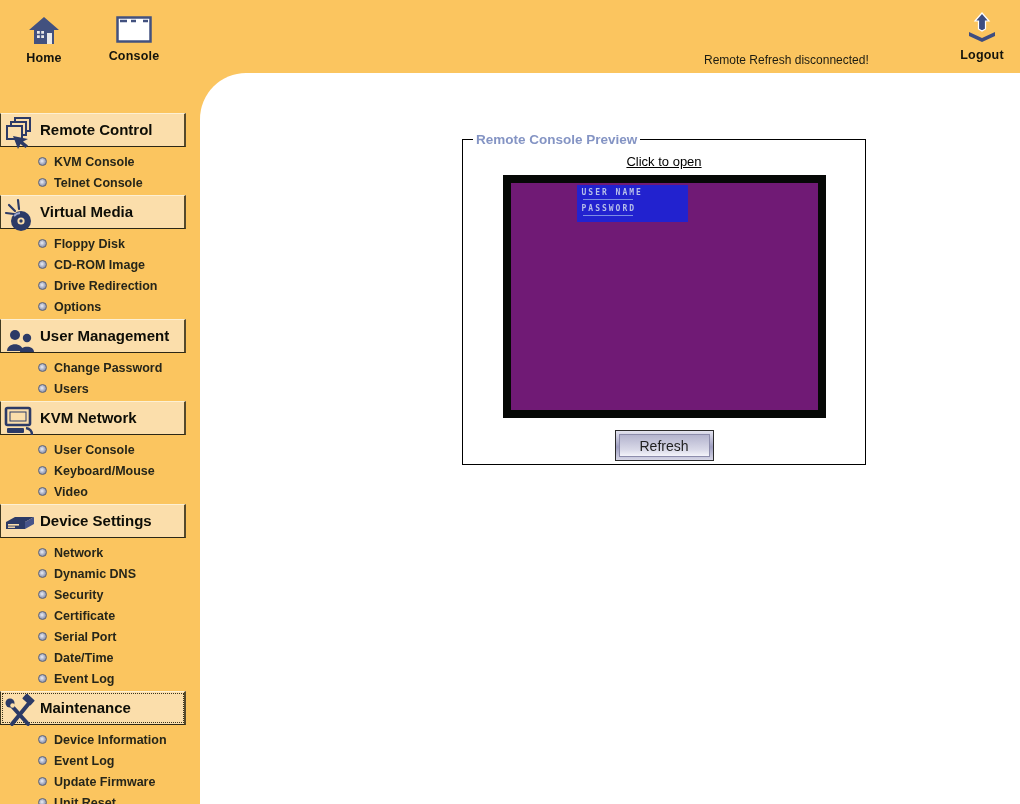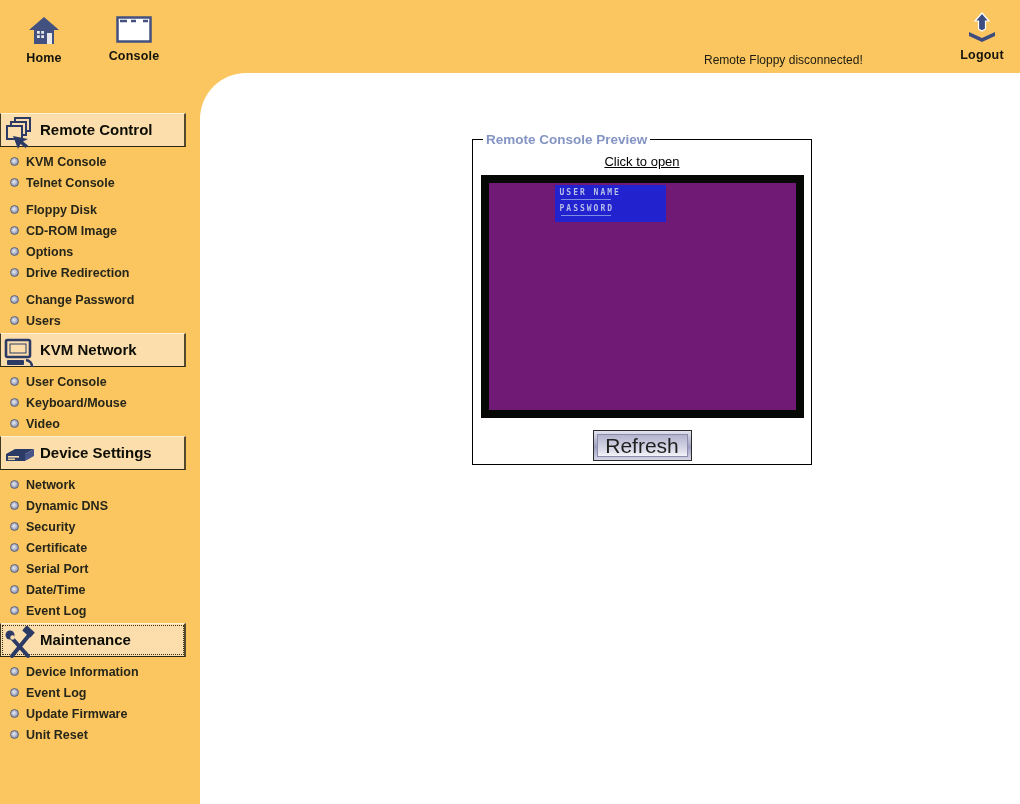--- a/index.html
+++ b/index.html
@@ -33,31 +33,31 @@
     border:1px solid #3e3820; border-top:1px solid #fdf0d3;
     border-right:2px solid #55492b; border-bottom:1px solid #2c2715;
     cursor:pointer;
   }
   .section-header.focused { outline:1px dotted #3a341e; outline-offset:-3px; }
   .section-title {
     position:absolute; left:39px; top:7px; font-size:15px; font-weight:bold; color:#0d0d06;
   }
   .section-icon { position:absolute; left:3px; top:2px; width:32px; height:36px; }
   .section-items { padding:4px 0 2px; }
-  .nav-item { height:21px; display:flex; align-items:center; cursor:pointer; }
+  .nav-item { height:21px; display:flex; align-items:center; cursor:pointer;padding-left:28px; }
   .bullet {
     width:9px; height:9px; border-radius:50%; margin:0 7px 0 10px; flex:0 0 auto;
     background:radial-gradient(circle at 3px 3px,#eceef5,#888fa9 75%);
     border:1px solid #5d6377;
   }
   .nav-label { font-size:12.5px; font-weight:bold; color:#26261a; white-space:nowrap; }
 
   
   .preview-fieldset {
-    position:absolute; left:272px; top:59px; width:340px; height:333px;
+    position:absolute; left:262px; top:59px; width:404px; height:333px;
     border:1px solid #000; padding:0 7px 24px;
   }
   .preview-fieldset legend {
     color:#8494c4; font-weight:bold; font-size:13.5px; padding:0 3px; margin-left:3px;
   }
   .open-link {
     display:table; margin:7px auto 6px; color:#000; font-size:13px;
     text-decoration:underline; cursor:pointer;text-align:center;
   }
   .screen {
@@ -68,21 +68,21 @@
     position:absolute; left:66px; top:2px; width:111px; height:37px;
     background:#2222cf; padding:3px 0 0 5px;
   }
   .vga-label {
     font-family:"DejaVu Sans Mono", monospace; font-size:8px; font-weight:bold;
     color:#b7bfe9; letter-spacing:2px; display:block;
   }
   .vga-line { display:block; width:50px; height:1px; background:#7d8de4; margin:2px 0 4px 1px; }
   .refresh-btn {
     display:block; margin:12px auto 4px; width:99px; height:31px; cursor:pointer;
-    font-family:"Liberation Sans", sans-serif; font-size:21px; color:#1f1f1f;
+    font-family:"Liberation Sans", sans-serif; font-size:14px; color:#1f1f1f;
     border:1px solid #2a2a2a; padding:3px;
     background:linear-gradient(180deg,#e3e3ef 0%,#9e9ec0 55%,#d6d6e6 100%);
   }
   .refresh-btn .btn-inner {
     display:flex; align-items:center; justify-content:center; width:100%; height:100%;
     border:1px solid #8d8dac;
     background:linear-gradient(180deg,#b4b4ce 0%,#d9d9e8 70%,#f4f4fa 100%);
   }
 </style>
 </head>
@@ -118,21 +118,21 @@
       </svg>
       <span class="tb-label">Home</span>
     </div>
     <div class="topbar-item tb-console">
       <svg class="tb-icon" width="36" height="27" viewBox="0 0 36 27">
         <rect x="1.5" y="1.5" width="33" height="24" fill="#ffffff" stroke="#42517f" stroke-width="2.5"></rect>
         <path d="M4 5 h7 M15 5 h5 M27 5 h5" stroke="#42517f" stroke-width="2.5"></path>
       </svg>
       <span class="tb-label">Console</span>
     </div>
-    <span class="status-msg">Remote Floppy disconnected!</span>
+    <span class="status-msg">Remote Refresh disconnected!</span>
     <div class="topbar-item tb-logout">
       <svg class="tb-icon" width="32" height="30" viewBox="0 0 32 30">
         <path d="M3 20 L16 26 L29 20 L29 24 L16 30 L3 24 Z" fill="#3e4d80"></path>
         <path d="M16 1 L23 9 H19.5 V17 L16 19 L12.5 17 V9 H9 Z" fill="#3e4d80" stroke="#ffffff" stroke-width="1.2"></path>
       </svg>
       <span class="tb-label">Logout</span>
     </div>
   </div>
 
   <div class="sidebar">
@@ -150,39 +150,58 @@
       <div class="nav-item">
         <span class="bullet"></span>
         <span class="nav-label">KVM Console</span>
       </div>
       <div class="nav-item">
         <span class="bullet"></span>
         <span class="nav-label">Telnet Console</span>
       </div>
     </div>
 
+    <div class="section-header">
+      <svg class="section-icon" viewBox="0 0 32 36">
+        <path d="M5 7 L11 13 M2 15 L10 16 M14 2 L15 11" stroke="#2c3a66" stroke-width="2.2" stroke-linecap="round"></path>
+        <circle cx="17" cy="23" r="10" fill="#2c3a66"></circle>
+        <circle cx="17" cy="23" r="3.6" fill="#fbdeab"></circle>
+        <circle cx="17" cy="23" r="1.7" fill="#2c3a66"></circle>
+        <path d="M10 18 a9 9 0 0 1 6-3" stroke="#9aa6cf" stroke-width="2" fill="none"></path>
+      </svg>
+      <span class="section-title">Virtual Media</span>
+    </div>
     <div class="section-items">
       <div class="nav-item">
         <span class="bullet"></span>
         <span class="nav-label">Floppy Disk</span>
       </div>
       <div class="nav-item">
         <span class="bullet"></span>
         <span class="nav-label">CD-ROM Image</span>
       </div>
       <div class="nav-item">
         <span class="bullet"></span>
+        <span class="nav-label">Drive Redirection</span>
+      </div>
+      <div class="nav-item">
+        <span class="bullet"></span>
         <span class="nav-label">Options</span>
       </div>
-      <div class="nav-item">
-        <span class="bullet"></span>
-        <span class="nav-label">Drive Redirection</span>
-      </div>
-    </div>
-
+    </div>
+
+    <div class="section-header">
+      <svg class="section-icon" viewBox="0 0 32 36">
+        <circle cx="11" cy="13" r="5" fill="#2c3a66"></circle>
+        <path d="M3 29 c0-9 16-9 16 0 z" fill="#2c3a66"></path>
+        <circle cx="23" cy="16" r="4.2" fill="#2c3a66"></circle>
+        <path d="M16 30 c0-7 14-7 14 0 z" fill="#2c3a66"></path>
+      </svg>
+      <span class="section-title">User Management</span>
+    </div>
     <div class="section-items">
       <div class="nav-item">
         <span class="bullet"></span>
         <span class="nav-label">Change Password</span>
       </div>
       <div class="nav-item">
         <span class="bullet"></span>
         <span class="nav-label">Users</span>
       </div>
     </div>

